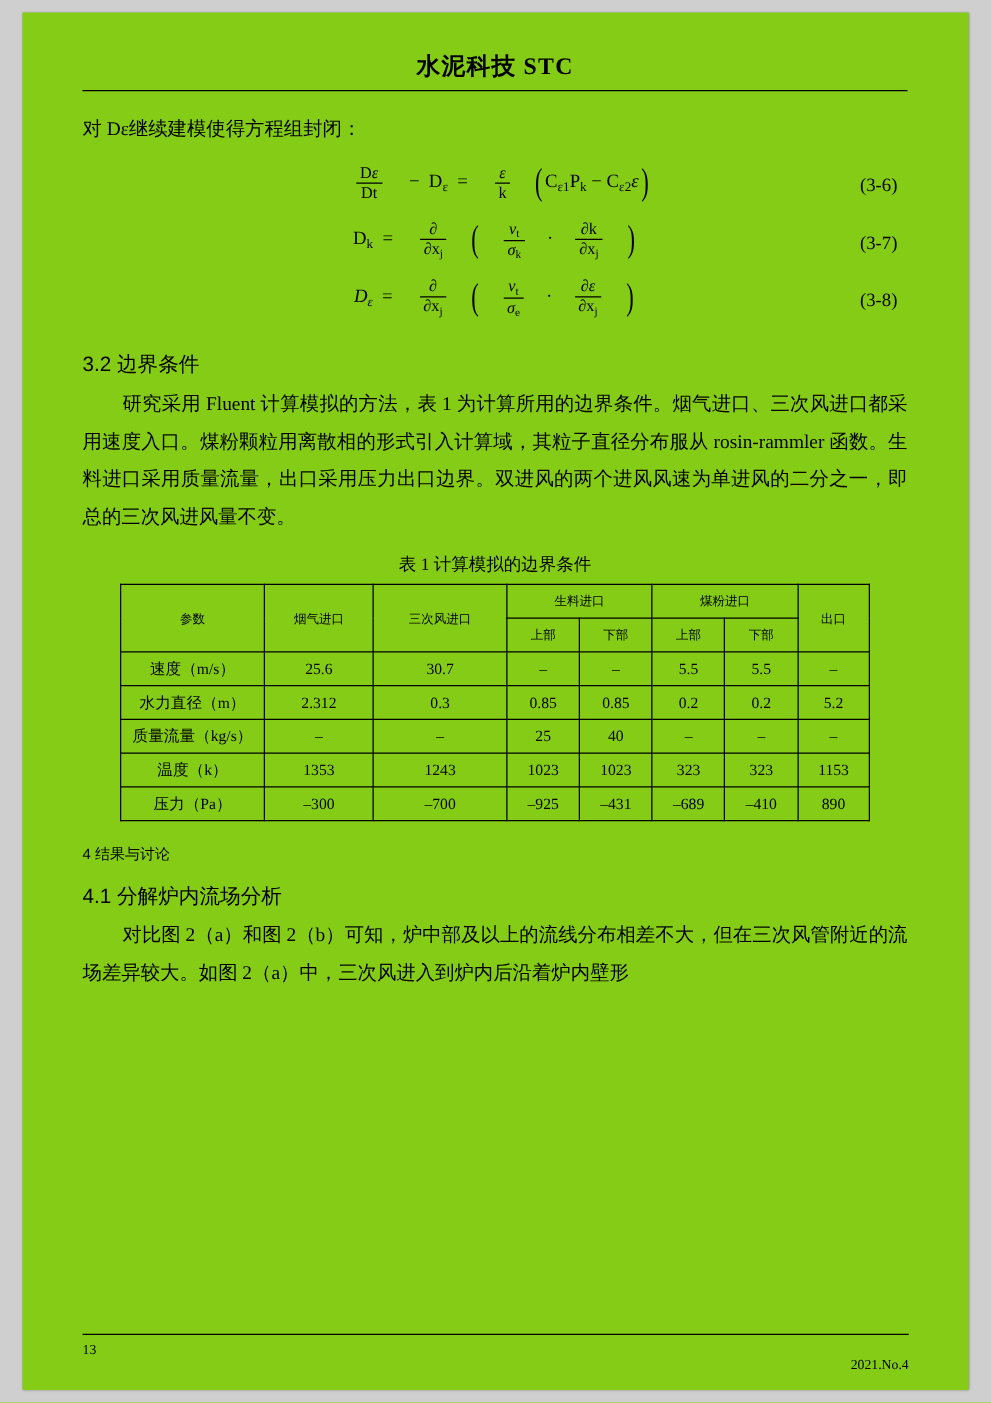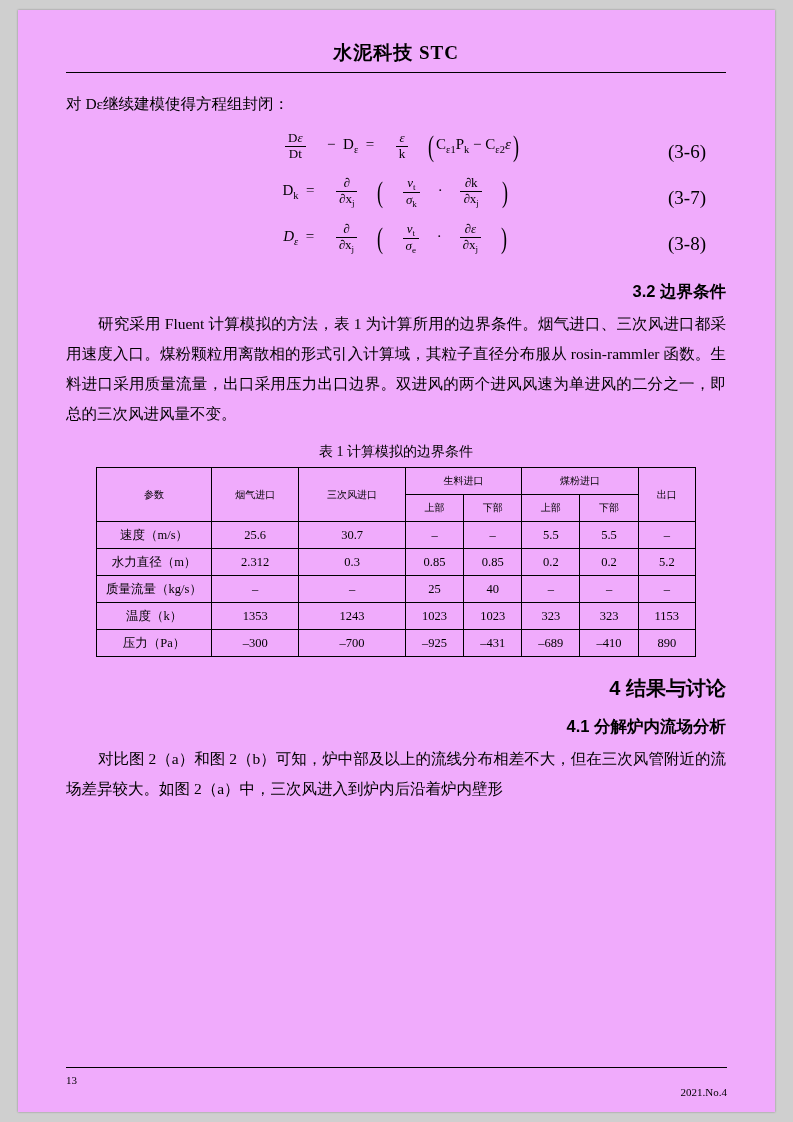--- a/index.html
+++ b/index.html
@@ -11,21 +11,21 @@
     height: 1122px;
     background: #cfcfcf;
     font-family: "Liberation Serif", serif;
   }
   .page {
     position: absolute;
     left: 18px;
     top: 10px;
     width: 757px;
     height: 1102px;
-    background: #f0abfc;
+    background: #84cc16;
     box-shadow: 0 0 2px rgba(0,0,0,0.35);
     box-sizing: border-box;
   }
   .inner {
     position: absolute;
     left: 48px;
     top: 30px;
     width: 660px;
   }
   
@@ -61,23 +61,23 @@
   .eq-body {
     position: absolute;
     left: 0;
     right: 0;
     text-align: center;
     font-family: "Liberation Serif", serif;
     font-size: 15px;
   }
   .eq-num {
     position: absolute;
-    right: 20px;
+    right: 8px;
     top: 12px;
-    font-size: 19px;
+    font-size: 15px;
   }
   
   .frac {
     display: inline-block;
     vertical-align: middle;
     text-align: center;
     font-size: 13px;
     line-height: 1.12;
     margin: 0 14px;
   }
@@ -96,26 +96,25 @@
     vertical-align: middle;
     font-weight: 300;
     transform: scaleX(0.6);
   }
   .ital { font-style: italic; }
   .sub { font-size: 70%; vertical-align: -0.3em; }
   
   h2.sec {
     font-family: "Liberation Sans", sans-serif;
     font-size: 16.5px;
-    font-weight: bold;
+    font-weight: normal;
     margin: 14px 0 6px 0;
-    text-align: right;
   }
   h2.sec.big {
-    font-size: 20px;
+    font-size: 12px;
     margin-top: 18px;
   }
   
   .table-caption {
     text-align: center;
     font-size: 14px;
     margin: 14px 0 6px 0;
   }
   table.data {
     border-collapse: collapse;

